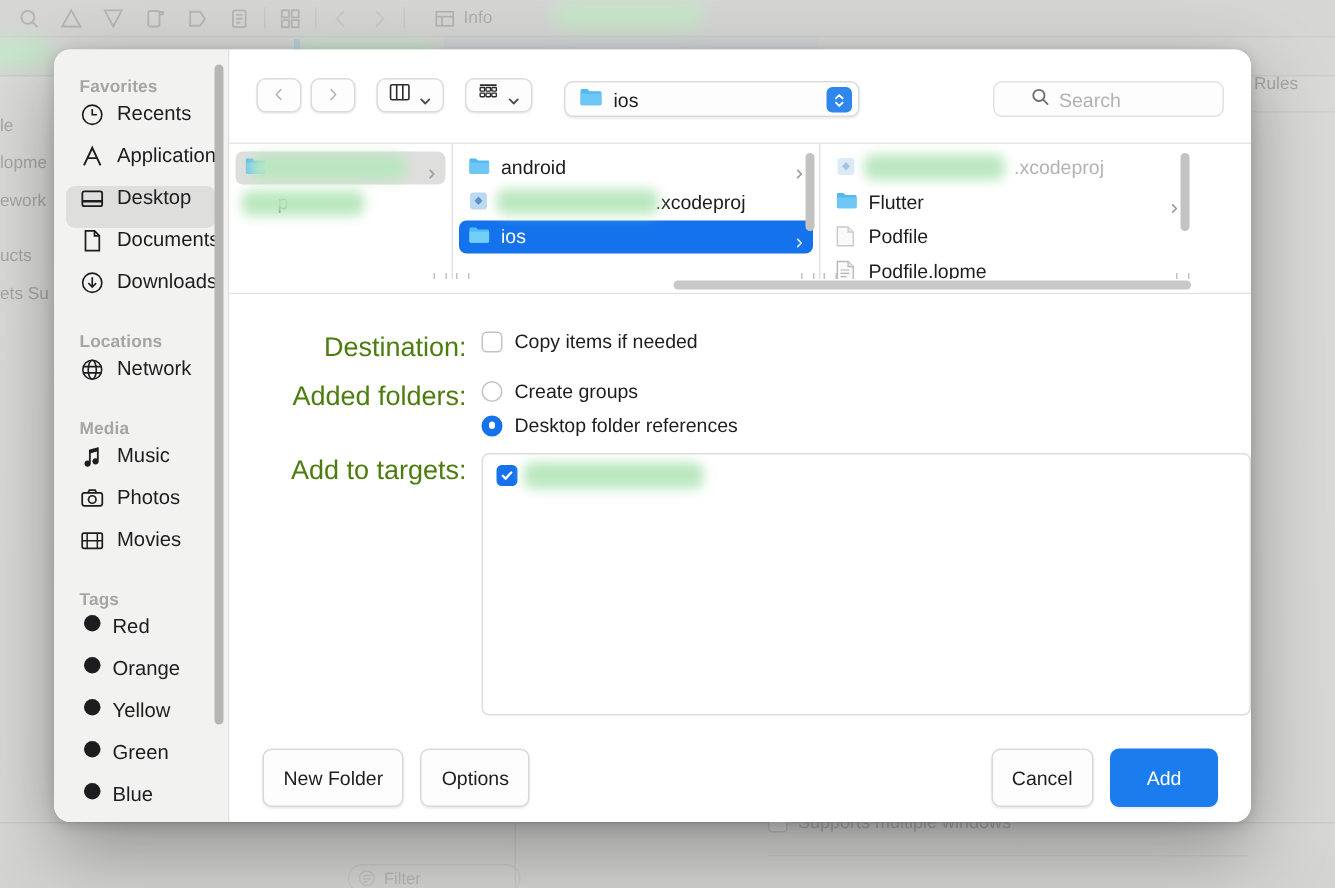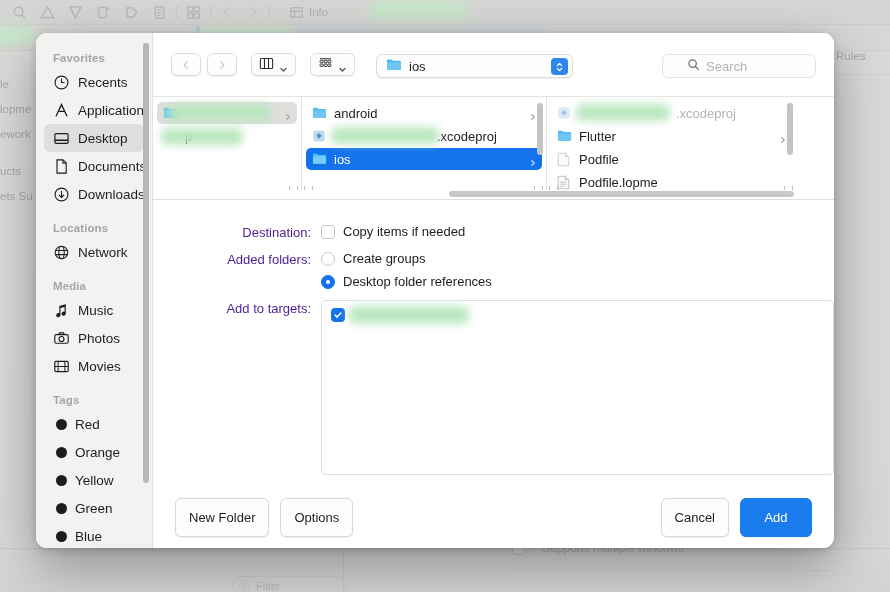--- a/index.html
+++ b/index.html
@@ -79,21 +79,21 @@
     display: flex; align-items: center; gap: 5px; padding-left: 5px;
     color: #9b9c9a; font-size: 11px; opacity: .9;
   }
   .bg-filter-ic { width: 13px; height: 13px; opacity: .55; }
   .bg-vdiv {
     position: absolute; left: 343px; top: 548px; width: 1px; height: 44px;
     background: #bcbdbb;
   }
   .bg-supports {
     position: absolute; left: 512px; top: 541px;
-    display: flex; align-items: center; gap: 17px;
+    display: flex; align-items: center; gap: 7px;
     color: #8e8f8d; font-size: 12px; opacity: .85;
   }
   .bg-supports .cbx {
     width: 13px; height: 13px; border: 1px solid #aeafad;
     border-radius: 3px; background: #dcddda;
   }
   .bg-hr {
     position: absolute; left: 512px; top: 570px; width: 320px; height: 1px;
     background: #c1c2c0;
   }
@@ -117,21 +117,21 @@
     border-right: 1px solid #e0e0df;
     position: relative;
     padding-top: 11px;
     overflow: hidden;
   }
   .sb-group-title {
     font-size: 11.5px; font-weight: bold; color: #a5a5a4;
     padding: 8px 0 4px 17px; letter-spacing: .1px;
   }
   .sb-item {
-    display: flex; align-items: center; gap: 8px;
+    display: flex; align-items: flex-start; gap: 8px;
     height: 28px; margin: 0 8px; padding-left: 9px;
     border-radius: 6px; font-size: 13.5px; color: #1d1d1f;
     cursor: default;
   }
   .sb-item.selected { background: #dededd; }
   .sb-ic { width: 17px; height: 17px; flex: none; display: block; }
   .sb-ic svg { display: block; }
   .sb-dot { width: 11px; height: 11px; border-radius: 50%; margin-left: 3px; flex: none; }
   .sb-label { white-space: nowrap; overflow: hidden; }
   .sb-scroll {
@@ -229,21 +229,21 @@
   .hscroll-thumb {
     position: absolute; left: 296px; bottom: 2px; width: 345px; height: 6px;
     border-radius: 3px; background: #c8c8c7;
   }
 
   
   .options { flex: 1; padding: 24px 0 0 0; position: relative; }
   .frow { display: flex; align-items: flex-start; margin-bottom: 11px; }
   .flabel {
     width: 168px; text-align: right; padding-right: 10px;
-    font-size: 13px; color: #4c1d95; padding-top: 1px;
+    font-size: 18px; color: #4d7c0f; padding-top: 1px;
   }
   .fctl { display: flex; align-items: center; gap: 8px; font-size: 13px; color: #1d1d1f; }
   .cbx {
     width: 14px; height: 14px; border-radius: 3.5px;
     border: 1px solid #c2c2c1; background: #fff; flex: none;
   }
   .cbx.on {
     background: #1472ec; border-color: #1472ec;
     display: flex; align-items: center; justify-content: center;
   }

